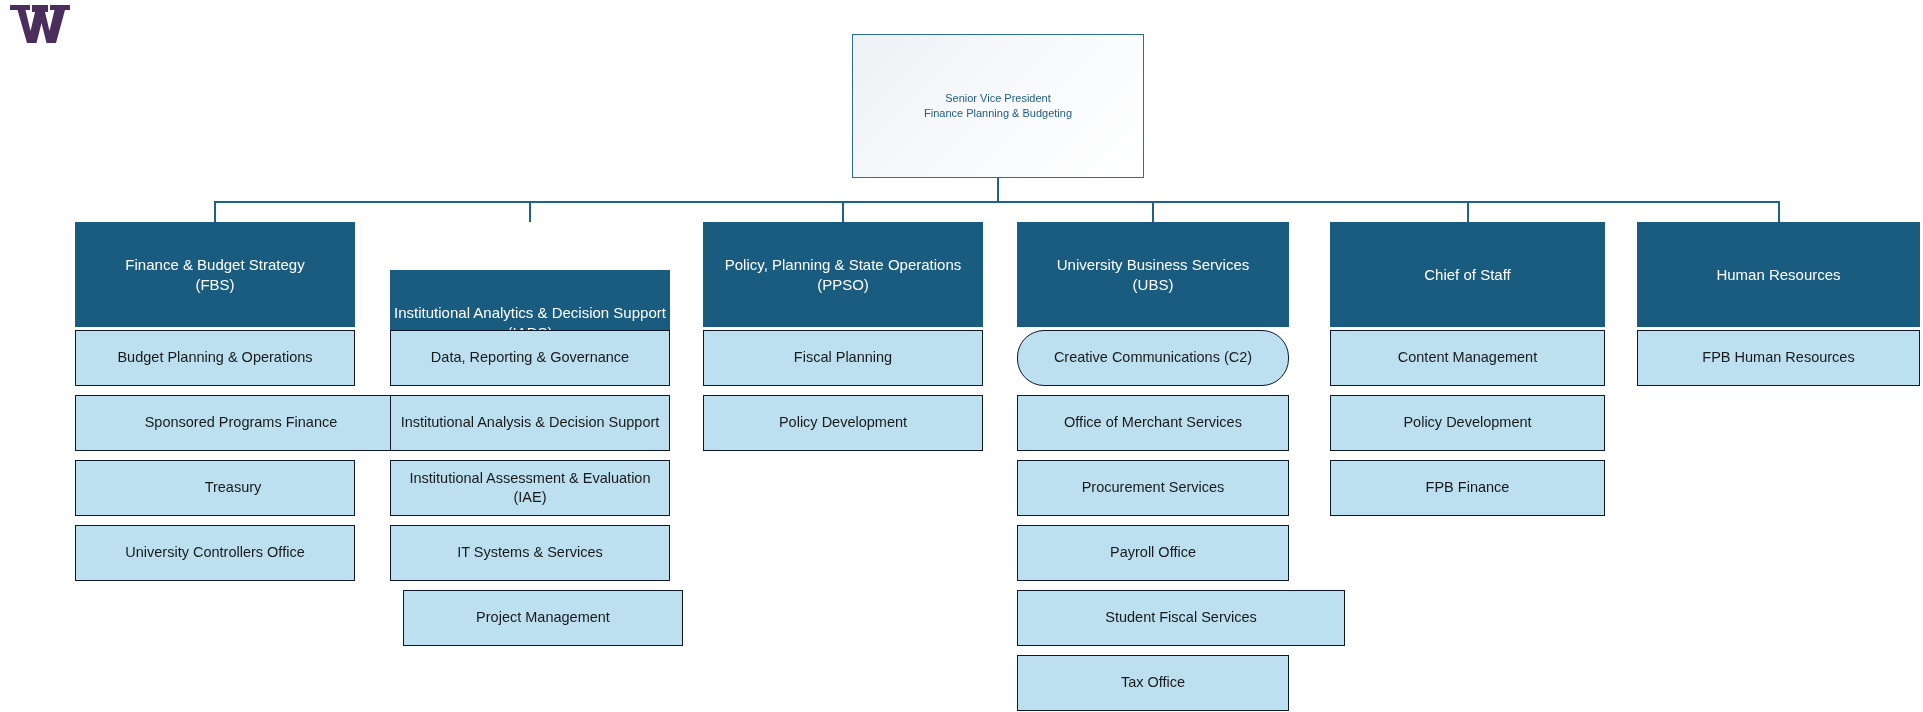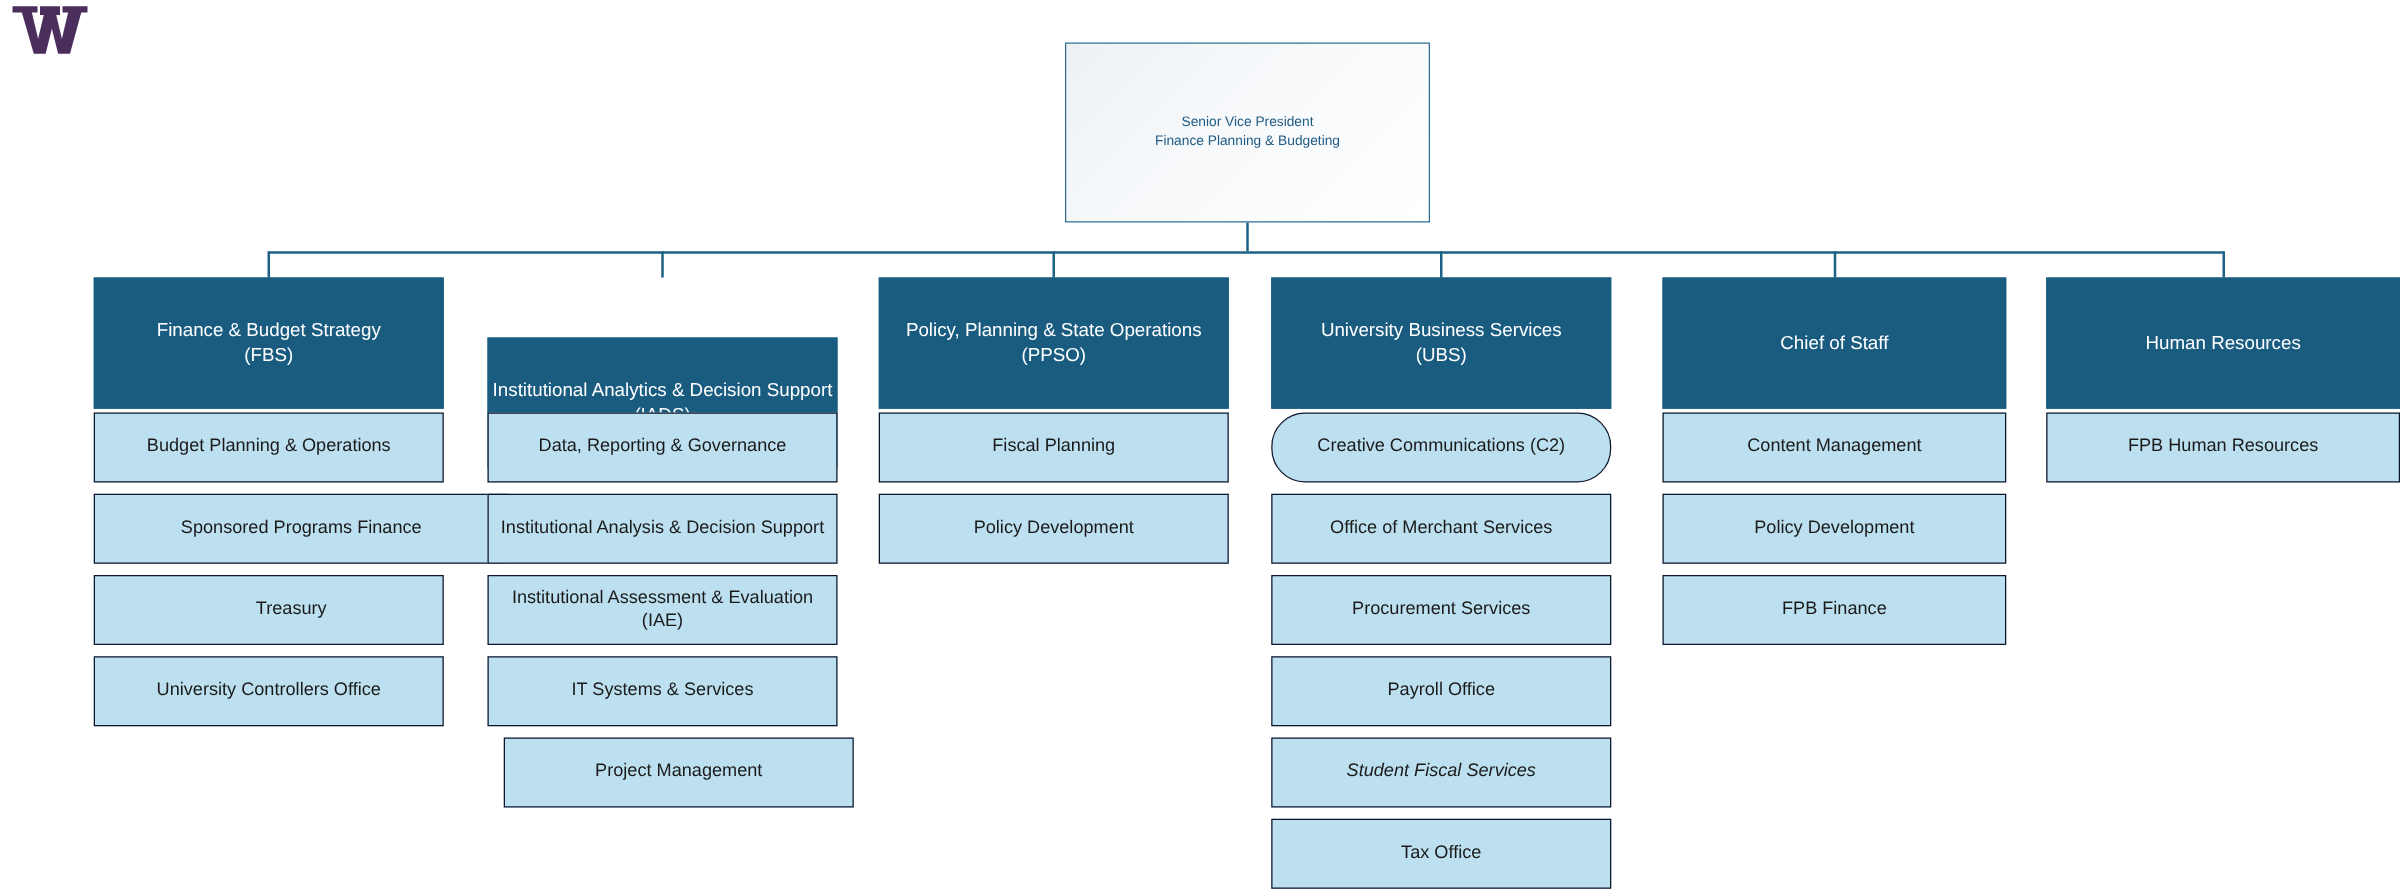--- a/index.html
+++ b/index.html
@@ -207,21 +207,21 @@
       </div>
       <div class="node unit-box" style="left: 1017px; width: 272px; top: 395px;">
         <div>Office of Merchant Services</div>
       </div>
       <div class="node unit-box" style="left: 1017px; width: 272px; top: 460px;">
         <div>Procurement Services</div>
       </div>
       <div class="node unit-box" style="left: 1017px; width: 272px; top: 525px;">
         <div>Payroll Office</div>
       </div>
-      <div class="node unit-box" style="left: 1017px; width: 272px; top: 590px; font-style: italic;">
+      <div class="node unit-box" style="left: 1017px; width: 328px; top: 590px;">
         <div>Student Fiscal Services</div>
       </div>
       <div class="node unit-box" style="left: 1017px; width: 272px; top: 655px;">
         <div>Tax Office</div>
       </div>
       <div class="node division-header" style="left: 1330px; width: 275px;">
         <div>
           <div>Chief of Staff</div>
         </div>
       </div>

